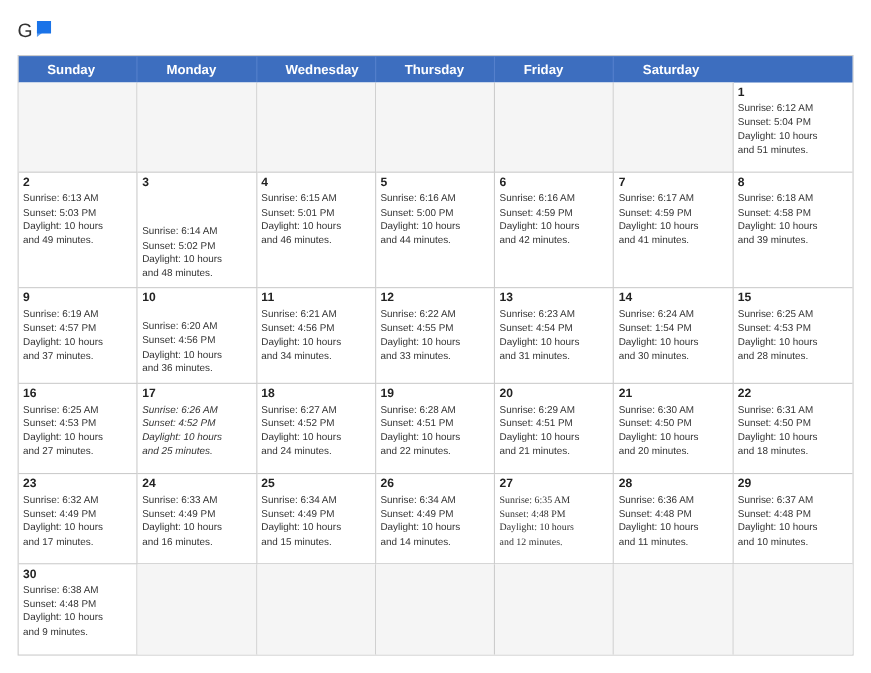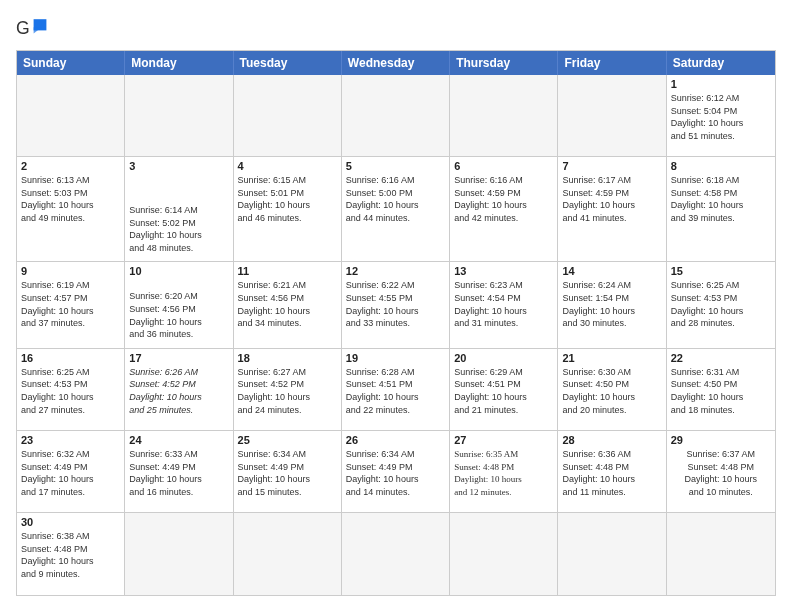--- a/index.html
+++ b/index.html
@@ -55,20 +55,21 @@
       grid-template-columns: repeat(7, 1fr);
       background: #3d6ebf;
     }
     .day-header {
       color: #fff;
       font-size: 12px;
       font-weight: bold;
       padding: 5px 6px;
       text-align: left;
       border-right: 1px solid #5580cc;
+      margin-left: 20px;
     }
     .day-header:last-child { border-right: none; }
     .calendar-body {
       display: grid;
       grid-template-columns: repeat(7, 1fr);
       flex: 1;
     }
     .cell {
       border-right: 1px solid #ccc;
       border-bottom: 1px solid #ccc;
@@ -111,21 +112,20 @@
     <div class="title-block">
       <div class="month-title"></div>
       <div class="subtitle"></div>
     </div>
   </div>
 
   <div class="calendar">
     <div class="day-headers">
     <div class="day-header">Sunday</div>
         <div class="day-header">Monday</div>
-        <div class="day-header">Tuesday</div>
         <div class="day-header">Wednesday</div>
         <div class="day-header">Thursday</div>
         <div class="day-header">Friday</div>
         <div class="day-header">Saturday</div>
       </div>
     <div class="calendar-body">
     <div class="cell empty"></div>
         <div class="cell empty"></div>
         <div class="cell empty"></div>
         <div class="cell empty"></div>
@@ -322,21 +322,21 @@
         </div>
         <div class="cell">
           <div class="day-num">28</div>
           <div class="cell-info" style="white-space: pre-line;">Sunrise: 6:36 AM
 Sunset: 4:48 PM
 Daylight: 10 hours
 and 11 minutes.</div>
         </div>
         <div class="cell">
           <div class="day-num">29</div>
-          <div class="cell-info" style="white-space: pre-line; text-align: center;">Sunrise: 6:37 AM
+          <div class="cell-info" style="white-space: pre-line;">Sunrise: 6:37 AM
 Sunset: 4:48 PM
 Daylight: 10 hours
 and 10 minutes.</div>
         </div>
         <div class="cell last-row">
           <div class="day-num">30</div>
           <div class="cell-info" style="white-space: pre-line;">Sunrise: 6:38 AM
 Sunset: 4:48 PM
 Daylight: 10 hours
 and 9 minutes.</div>

